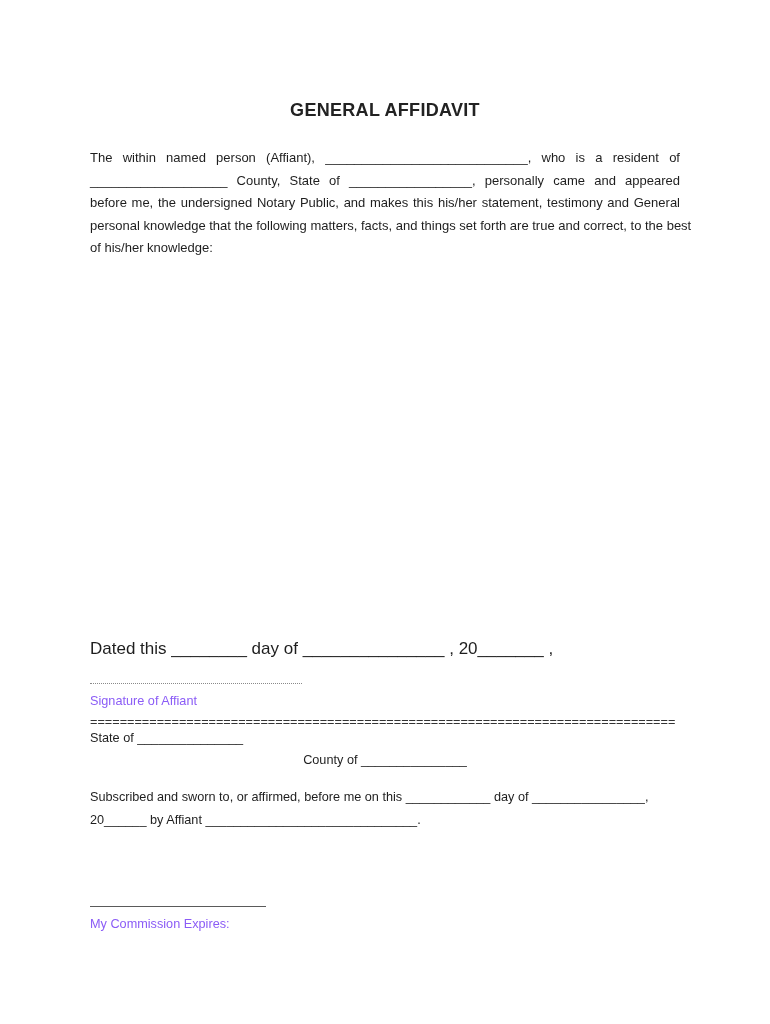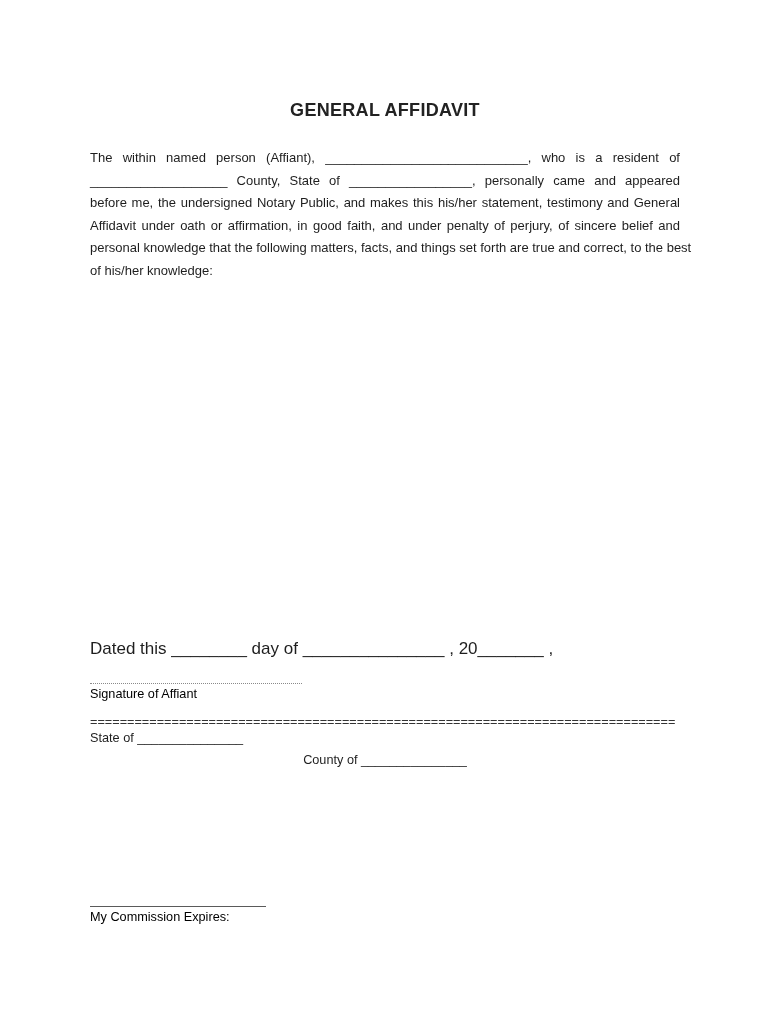--- a/index.html
+++ b/index.html
@@ -31,21 +31,21 @@
 
   .dated { top: 638px; font-size: 17px; line-height: 22.6px; white-space: nowrap; }
 
   .sig-block { font-size: 12.7px; }
   .sig-affiant    { top: 683px; }
   .sig-notary     { top: 861px; }
   .sig-commission { top: 906px; }
 
   .rule-dotted { width: 212px; height: 0; border-top: 1px dotted #8a8a8a; }
   .rule-solid  { width: 176px; height: 0; border-top: 1px solid #5a5a5a; }
-  .sig-label   { margin-top: 3px; line-height: 15px; color: #000000; }
+  .sig-label   { margin-top: 10px; line-height: 15px; color: #8b5cf6; }
 
   .separator {
     top: 712px;
     font-size: 12.7px;
     line-height: 20px;
     white-space: nowrap;
     overflow: hidden;
     color: #333333;
   }
 
@@ -59,38 +59,41 @@
 <body>
 
 <div class="page">
 
   <h1 class="abs doc-title">GENERAL AFFIDAVIT</h1>
 
   <div class="abs para">
     <div class="line just">The within named person (Affiant), ____________________________, who is a resident of</div>
     <div class="line just">___________________ County, State of _________________, personally came and appeared</div>
     <div class="line just">before me, the undersigned Notary Public, and makes this his/her statement, testimony and General</div>
-    <div class="line just">Affidavit under oath or affirmation, in good faith, and under penalty of perjury, of sincere belief and</div>
     <div class="line just">personal knowledge that the following matters, facts, and things set forth are true and correct, to the best</div>
     <div class="line">of his/her knowledge:</div>
   </div>
 
   <div class="abs dated">Dated this ________ day of _______________ , 20_______ ,</div>
 
   <div class="abs sig-block sig-affiant">
     <div class="rule-dotted"></div>
     <div class="sig-label">Signature of Affiant</div>
   </div>
 
   <div class="abs separator">===============================================================================</div>
 
   <div class="abs state-line">State of _______________</div>
 
   <div class="abs county-line">County of _______________</div>
 
+  <div class="abs sworn">
+    <div class="line">Subscribed and sworn to, or affirmed, before me on this ____________ day of ________________,</div>
+    <div class="line">20______ by Affiant ______________________________.</div>
+  </div>
 
 
   <div class="abs sig-block sig-commission">
     <div class="rule-solid"></div>
     <div class="sig-label">My Commission Expires:</div>
   </div>
 
 </div>
 
 </body></html>

